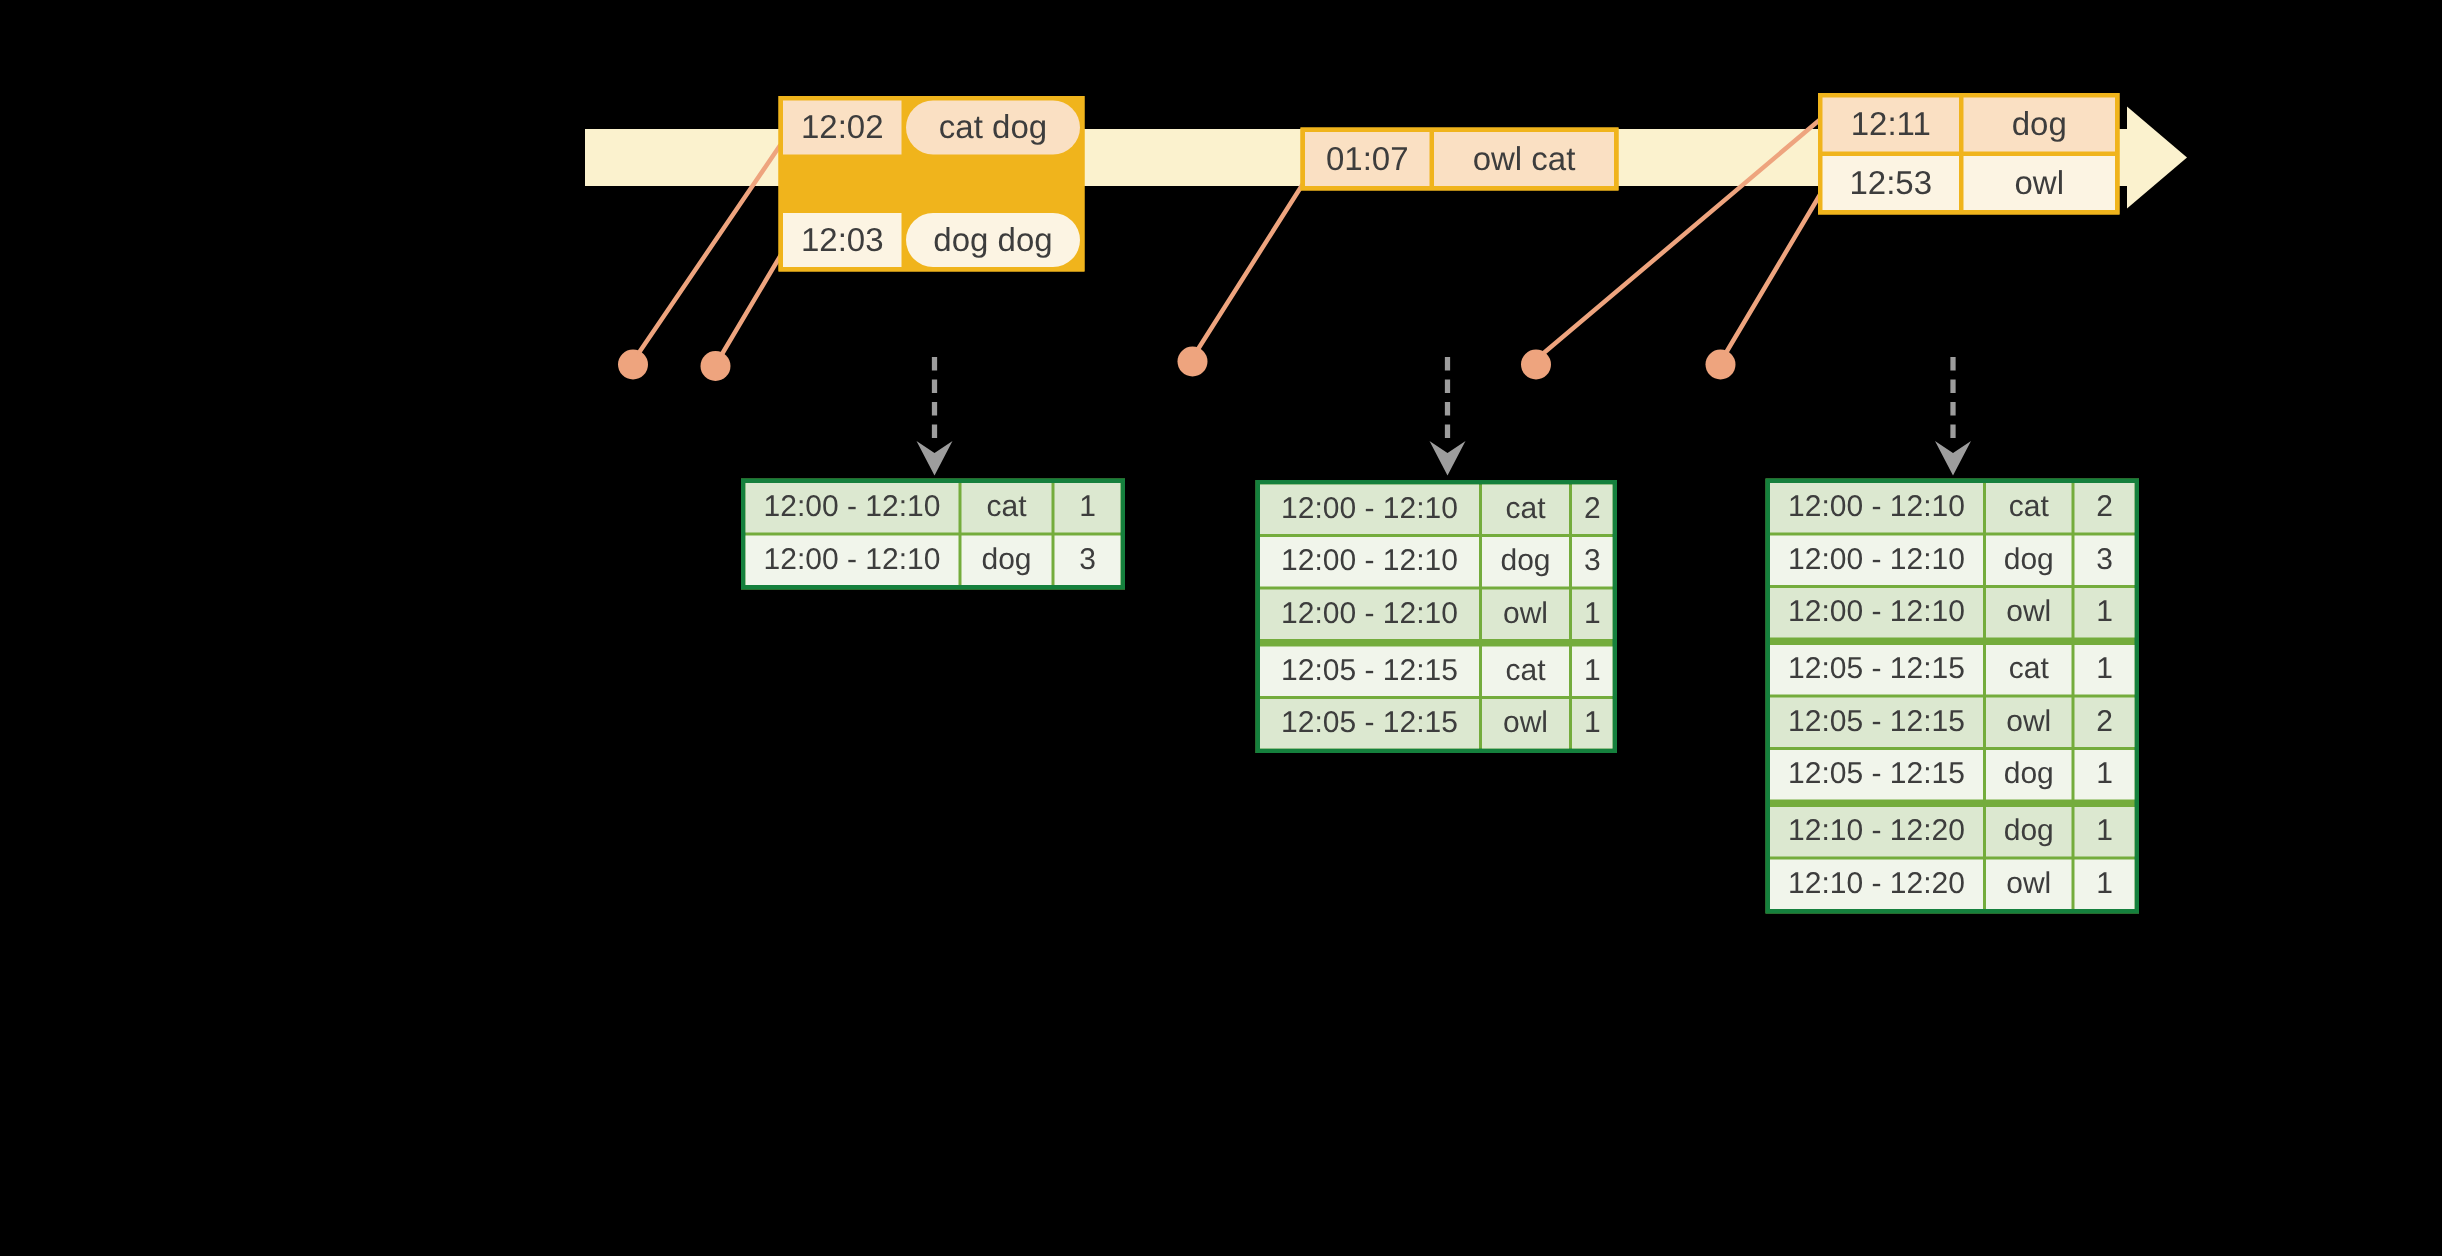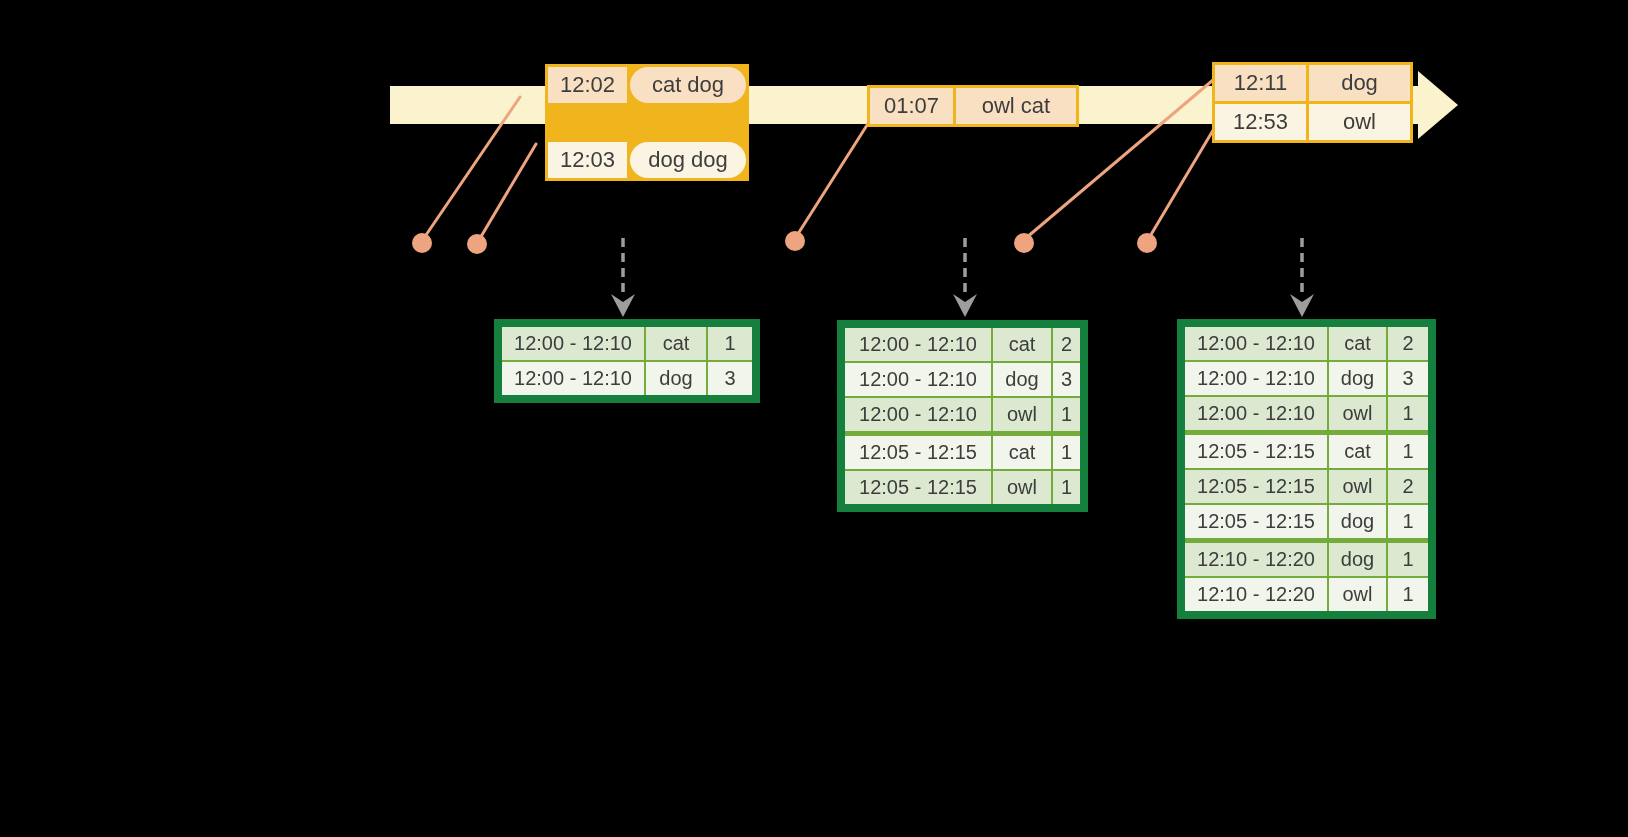--- a/index.html
+++ b/index.html
@@ -13,25 +13,25 @@
     border-top:34px solid transparent;border-bottom:34px solid transparent;border-left:40px solid #FBF2CE;}
   
   .overlay{position:absolute;left:0;top:0;z-index:2;pointer-events:none;}
   
   .etable{position:absolute;z-index:3;background:#F0B41C;border:3px solid #F0B41C;
     display:flex;flex-direction:column;gap:3px;font-size:22px;}
   .erow{display:flex;gap:3px;}
   .erow .cell{display:flex;align-items:center;justify-content:center;height:36px;}
   .erow:nth-child(odd) .cell{background:#FAE0C3;}
   .erow:nth-child(even) .cell{background:#FCF4E3;}
-  .et1{left:545px;top:64px;gap:39px;}  .et1 .c0{width:79px;}  .et1 .c1{width:116px;border-radius:18px;}
+  .et1{left:519px;top:64px;gap:39px;}  .et1 .c0{width:79px;}  .et1 .c1{width:116px;border-radius:18px;}
   .et2{left:867px;top:85px;}  .et2 .c0{width:83px;}  .et2 .c1{width:120px;text-align:right;}
   .et3{left:1212px;top:62px;} .et3 .c0{width:91px;}  .et3 .c1{width:101px;}
   
-  .rtable{position:absolute;z-index:3;background:#74AC3C;border:8px solid #15803d;
+  .rtable{position:absolute;z-index:3;background:#74AC3C;border:3px solid #15803d;
     display:flex;flex-direction:column;gap:2px;font-size:20px;}
   .rrow{display:flex;gap:2px;}
   .rrow .cell{display:flex;align-items:center;justify-content:center;height:33px;}
   .rrow:nth-child(odd) .cell{background:#DCE8D0;}
   .rrow:nth-child(even) .cell{background:#F1F5EB;}
   .rrow.gbreak{margin-top:3px;}
   .rt1{left:494px;top:319px;}  .rt1 .c0{width:142px;} .rt1 .c1{width:60px;} .rt1 .c2{width:44px;}
   .rt2{left:837px;top:320px;}  .rt2 .c0{width:146px;} .rt2 .c1{width:58px;} .rt2 .c2{width:27px;}
   .rt3{left:1177px;top:319px;} .rt3 .c0{width:142px;} .rt3 .c1{width:57px;} .rt3 .c2{width:40px;}
 </style>

